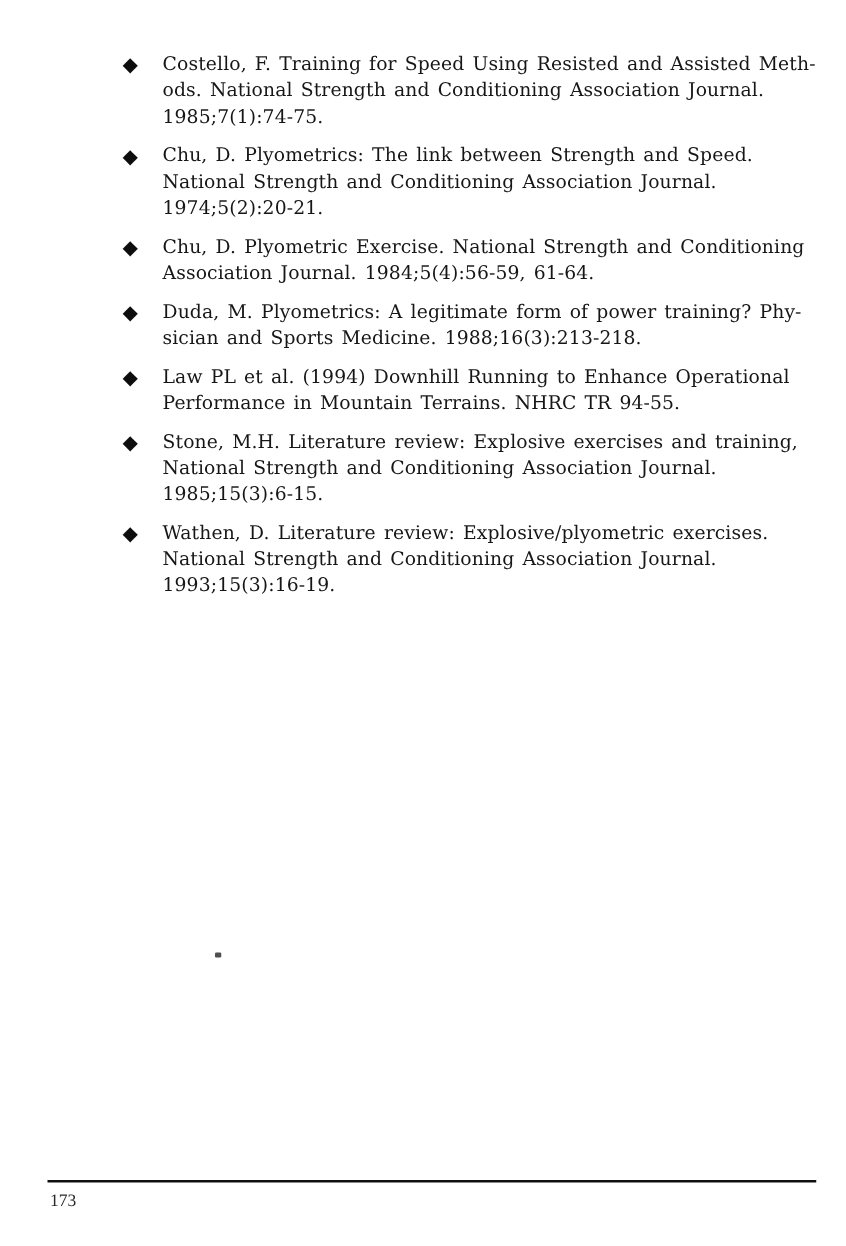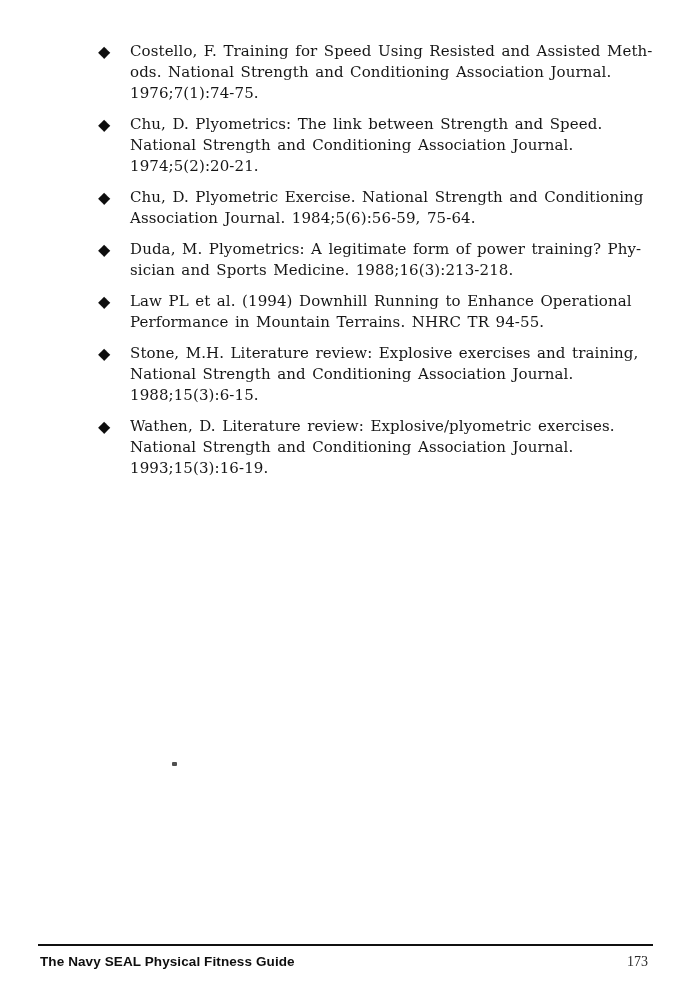--- a/index.html
+++ b/index.html
@@ -89,58 +89,57 @@
 </style>
 </head>
 <body>
 
 <div class="content">
   <ul class="ref-list">
     <li class="ref-item">
       <span class="bullet">◆</span>
       <div class="ref-text">Costello, F. Training for Speed Using Resisted and Assisted Meth-
 ods. National Strength and Conditioning Association Journal.
-1976;7(1):74-75.</div>
+1985;7(1):74-75.</div>
     </li>
     <li class="ref-item">
       <span class="bullet">◆</span>
       <div class="ref-text">Chu, D. Plyometrics: The link between Strength and Speed.
 National Strength and Conditioning Association Journal.
 1974;5(2):20-21.</div>
     </li>
     <li class="ref-item">
       <span class="bullet">◆</span>
       <div class="ref-text">Chu, D. Plyometric Exercise. National Strength and Conditioning
-Association Journal. 1984;5(6):56-59, 75-64.</div>
+Association Journal. 1984;5(4):56-59, 61-64.</div>
     </li>
     <li class="ref-item">
       <span class="bullet">◆</span>
       <div class="ref-text">Duda, M. Plyometrics: A legitimate form of power training? Phy-
 sician and Sports Medicine. 1988;16(3):213-218.</div>
     </li>
     <li class="ref-item">
       <span class="bullet">◆</span>
       <div class="ref-text">Law PL et al. (1994) Downhill Running to Enhance Operational
 Performance in Mountain Terrains. NHRC TR 94-55.</div>
     </li>
     <li class="ref-item">
       <span class="bullet">◆</span>
       <div class="ref-text">Stone, M.H. Literature review: Explosive exercises and training,
 National Strength and Conditioning Association Journal.
-1988;15(3):6-15.</div>
+1985;15(3):6-15.</div>
     </li>
     <li class="ref-item">
       <span class="bullet">◆</span>
       <div class="ref-text">Wathen, D. Literature review: Explosive/plyometric exercises.
 National Strength and Conditioning Association Journal.
 1993;15(3):16-19.</div>
     </li>
   </ul>
 </div>
 
 <div class="stray-speck"></div>
 
 <div class="footer-rule"></div>
 
 <div class="footer">
-  <span class="footer-title">The Navy SEAL Physical Fitness Guide</span>
   <span class="footer-page">173</span>
 </div>
 
 </body></html>

